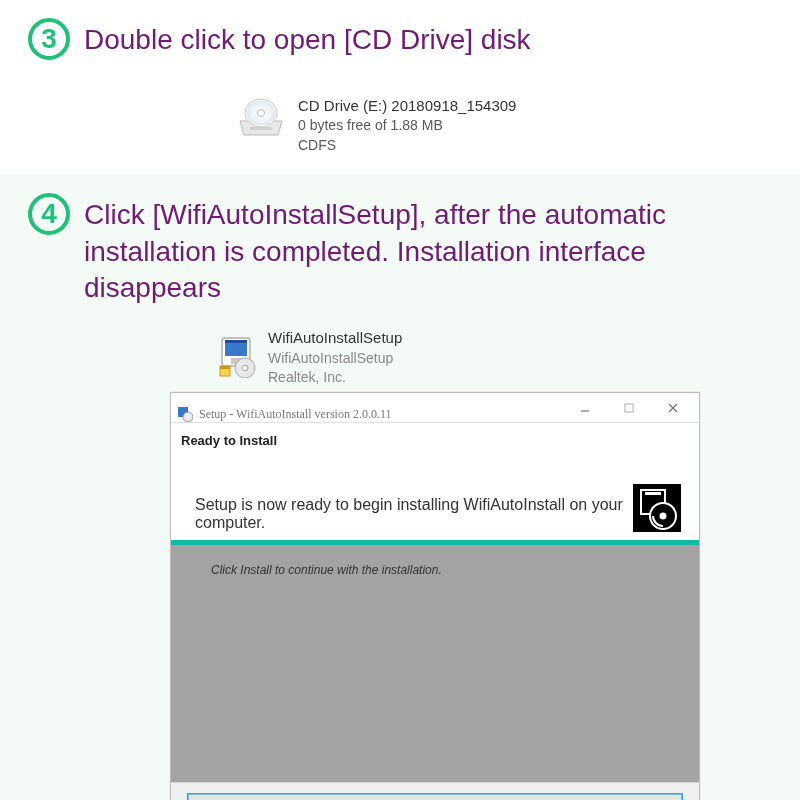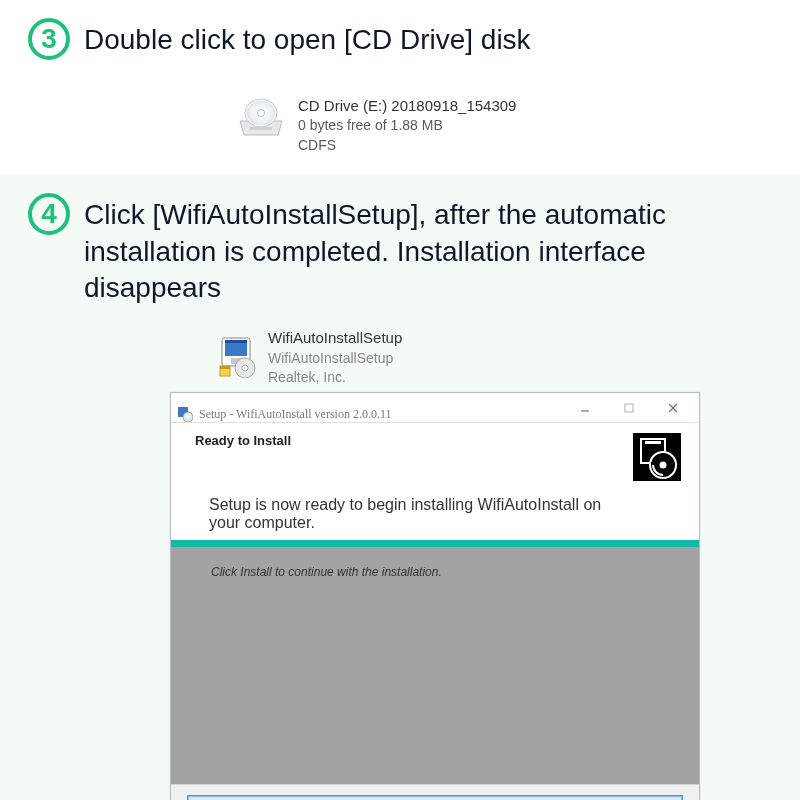--- a/index.html
+++ b/index.html
@@ -18,21 +18,21 @@
     width: 42px; height: 42px;
     border-radius: 50%;
     border: 4px solid #1ec07a;
     color: #1ec07a;
     font-size: 28px;
     font-weight: 900;
     display: flex; align-items: center; justify-content: center;
     line-height: 1;
   }
   .step-text {
-    color: #0f172a;
+    color: #701a75;
     font-size: 28px;
     line-height: 1.3;
     font-weight: 400;
     padding-top: 4px;
   }
   
   .cd-drive {
     display: flex; align-items: center; gap: 14px;
     margin: 18px 0 10px 210px;
   }
@@ -70,23 +70,23 @@
     font-family: Liberation Serif, serif;
   }
   .titlebar-icon {
     width: 16px; height: 16px; margin-right: 6px;
     display: inline-block;
   }
   .titlebar-title { flex: 1; color: #7a7a7a; font-size: 12px; }
   .win-btns { display: flex; gap: 0; }
   .win-btn { width: 44px; height: 28px; display: flex; align-items: center; justify-content: center; color: #666; font-size: 13px; }
   .dlg-header {
-    display: flex; align-items: flex-start;
-    padding: 10px 18px 8px 24px;
-    border-bottom: 7px solid #14b8a6;
+    display: flex; align-items: flex-end;
+    padding: 10px 18px 8px 10px;
+    border-bottom: 5px solid #14b8a6;
     background: #fff;
   }
   .dlg-header-text { flex: 1; }
   .dlg-header-text .h1 { font-weight: 700; color: #222; font-size: 13px; margin-bottom: 2px; }
   .dlg-header-text .h2 { color: #333; font-size: 16px; padding-left: 14px; margin-top: 48px; }
   .dlg-header-icon {
     width: 48px; height: 48px; margin-left: 10px;
     background: #000; position: relative;
     flex: 0 0 auto;
   }

